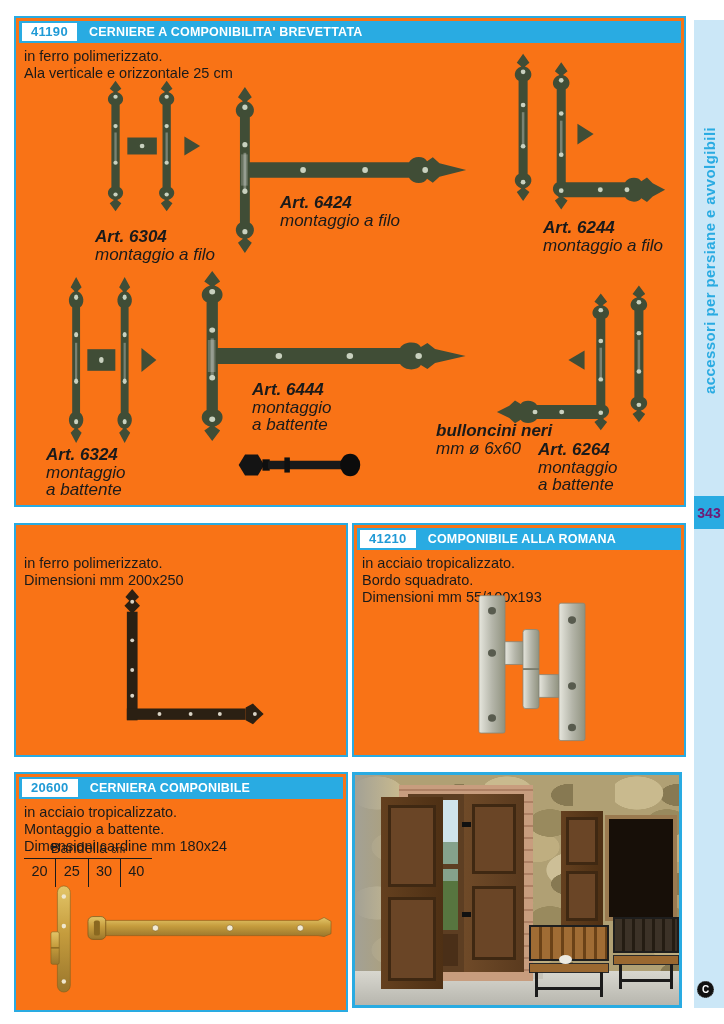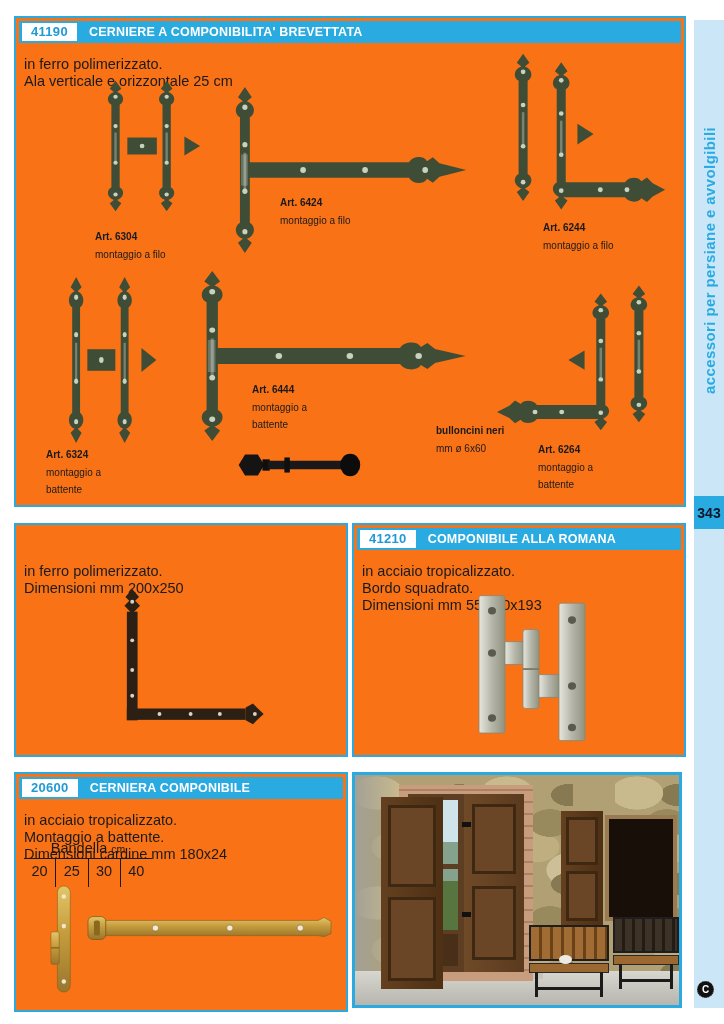--- a/index.html
+++ b/index.html
@@ -3,43 +3,43 @@
 <meta charset="utf-8">
 <style>
   html,body{margin:0;padding:0;background:#ffffff;}
   .page{position:relative;width:724px;height:1024px;background:#fff;overflow:hidden;
         font-family:"Liberation Sans",sans-serif;color:#1a1a1a;}
   .box{position:absolute;border:2px solid #29abe2;background:#f97316;}
   .box-header{margin:3px;height:22px;background:#29abe2;display:flex;align-items:center;overflow:hidden;}
   .code-badge{background:#fff;color:#1f9ad6;font-weight:bold;font-size:13px;
               height:18px;line-height:18px;padding:0 9px;margin-left:3px;letter-spacing:.3px;}
   .box-title{color:#fff;font-weight:bold;font-size:12.5px;margin-left:12px;letter-spacing:.2px;white-space:nowrap;}
-  .desc{position:absolute;left:8px;top:30px;font-size:14.5px;line-height:17px;margin-top:8px;}
-  .plabel{position:absolute;font-size:10px;line-height:17.5px;}
+  .desc{position:absolute;left:8px;top:30px;font-size:14.5px;line-height:17px;}
+  .plabel{position:absolute;font-size:17px;line-height:17.5px;font-style:italic;}
   .plabel .art{font-weight:bold;display:block;}
   .plabel.narrow{width:86px;}
   .fig{position:absolute;}
   .green-fig{color:#404d36;}
   .hole{fill:#c9d1bf;}
   .slot{fill:rgba(255,255,255,.30);}
   .knuckle{fill:rgba(255,255,255,.22);}
   
   .mini-table{position:absolute;font-size:14.5px;}
   .mini-table .th{text-align:center;border-bottom:1.5px solid #1a1a1a;padding:0 4px 2px 4px;}
   .mini-table .unit{font-size:10.5px;}
   .mini-table .row{display:flex;}
   .mini-table .cell{flex:1;text-align:center;padding:4px 0 8px 0;border-left:1.5px solid #1a1a1a;}
   .mini-table .cell:first-child{border-left:none;}
   
   .sidebar{position:absolute;left:694px;top:20px;width:30px;height:988px;background:#cbe7f7;}
   .vtext{position:absolute;left:694px;top:40px;width:30px;height:440px;display:flex;
          align-items:center;justify-content:center;writing-mode:vertical-rl;transform:rotate(180deg);
          color:#29abe2;font-weight:bold;font-size:15px;letter-spacing:.4px;white-space:nowrap;}
   .page-badge{position:absolute;left:694px;top:496px;width:30px;height:33px;background:#29abe2;
-              color:#0f172a;font-weight:bold;font-size:14px;display:flex;align-items:center;justify-content:center;}
+              color:#701a75;font-weight:bold;font-size:14px;display:flex;align-items:center;justify-content:center;}
   .c-logo{position:absolute;left:697px;top:981px;width:17px;height:17px;border-radius:50%;background:#111;
           color:#fff;font-weight:bold;font-size:10px;display:flex;align-items:center;justify-content:center;
           border:1.5px dotted #555;box-sizing:border-box;}
   
   .photo{position:absolute;left:352px;top:772px;width:330px;height:236px;border:3px solid #29abe2;
          box-sizing:border-box;overflow:hidden;background:#b0a074;}
   .photo *{position:absolute;}
   .wall{left:0;top:0;width:324px;height:230px;background-color:#b0a074;background-image:
     radial-gradient(ellipse 38px 24px at 22px 18px,#c9ba8e 68%,rgba(0,0,0,0) 70%),
     radial-gradient(ellipse 30px 20px at 78px 48px,#998a5e 68%,rgba(0,0,0,0) 70%),

